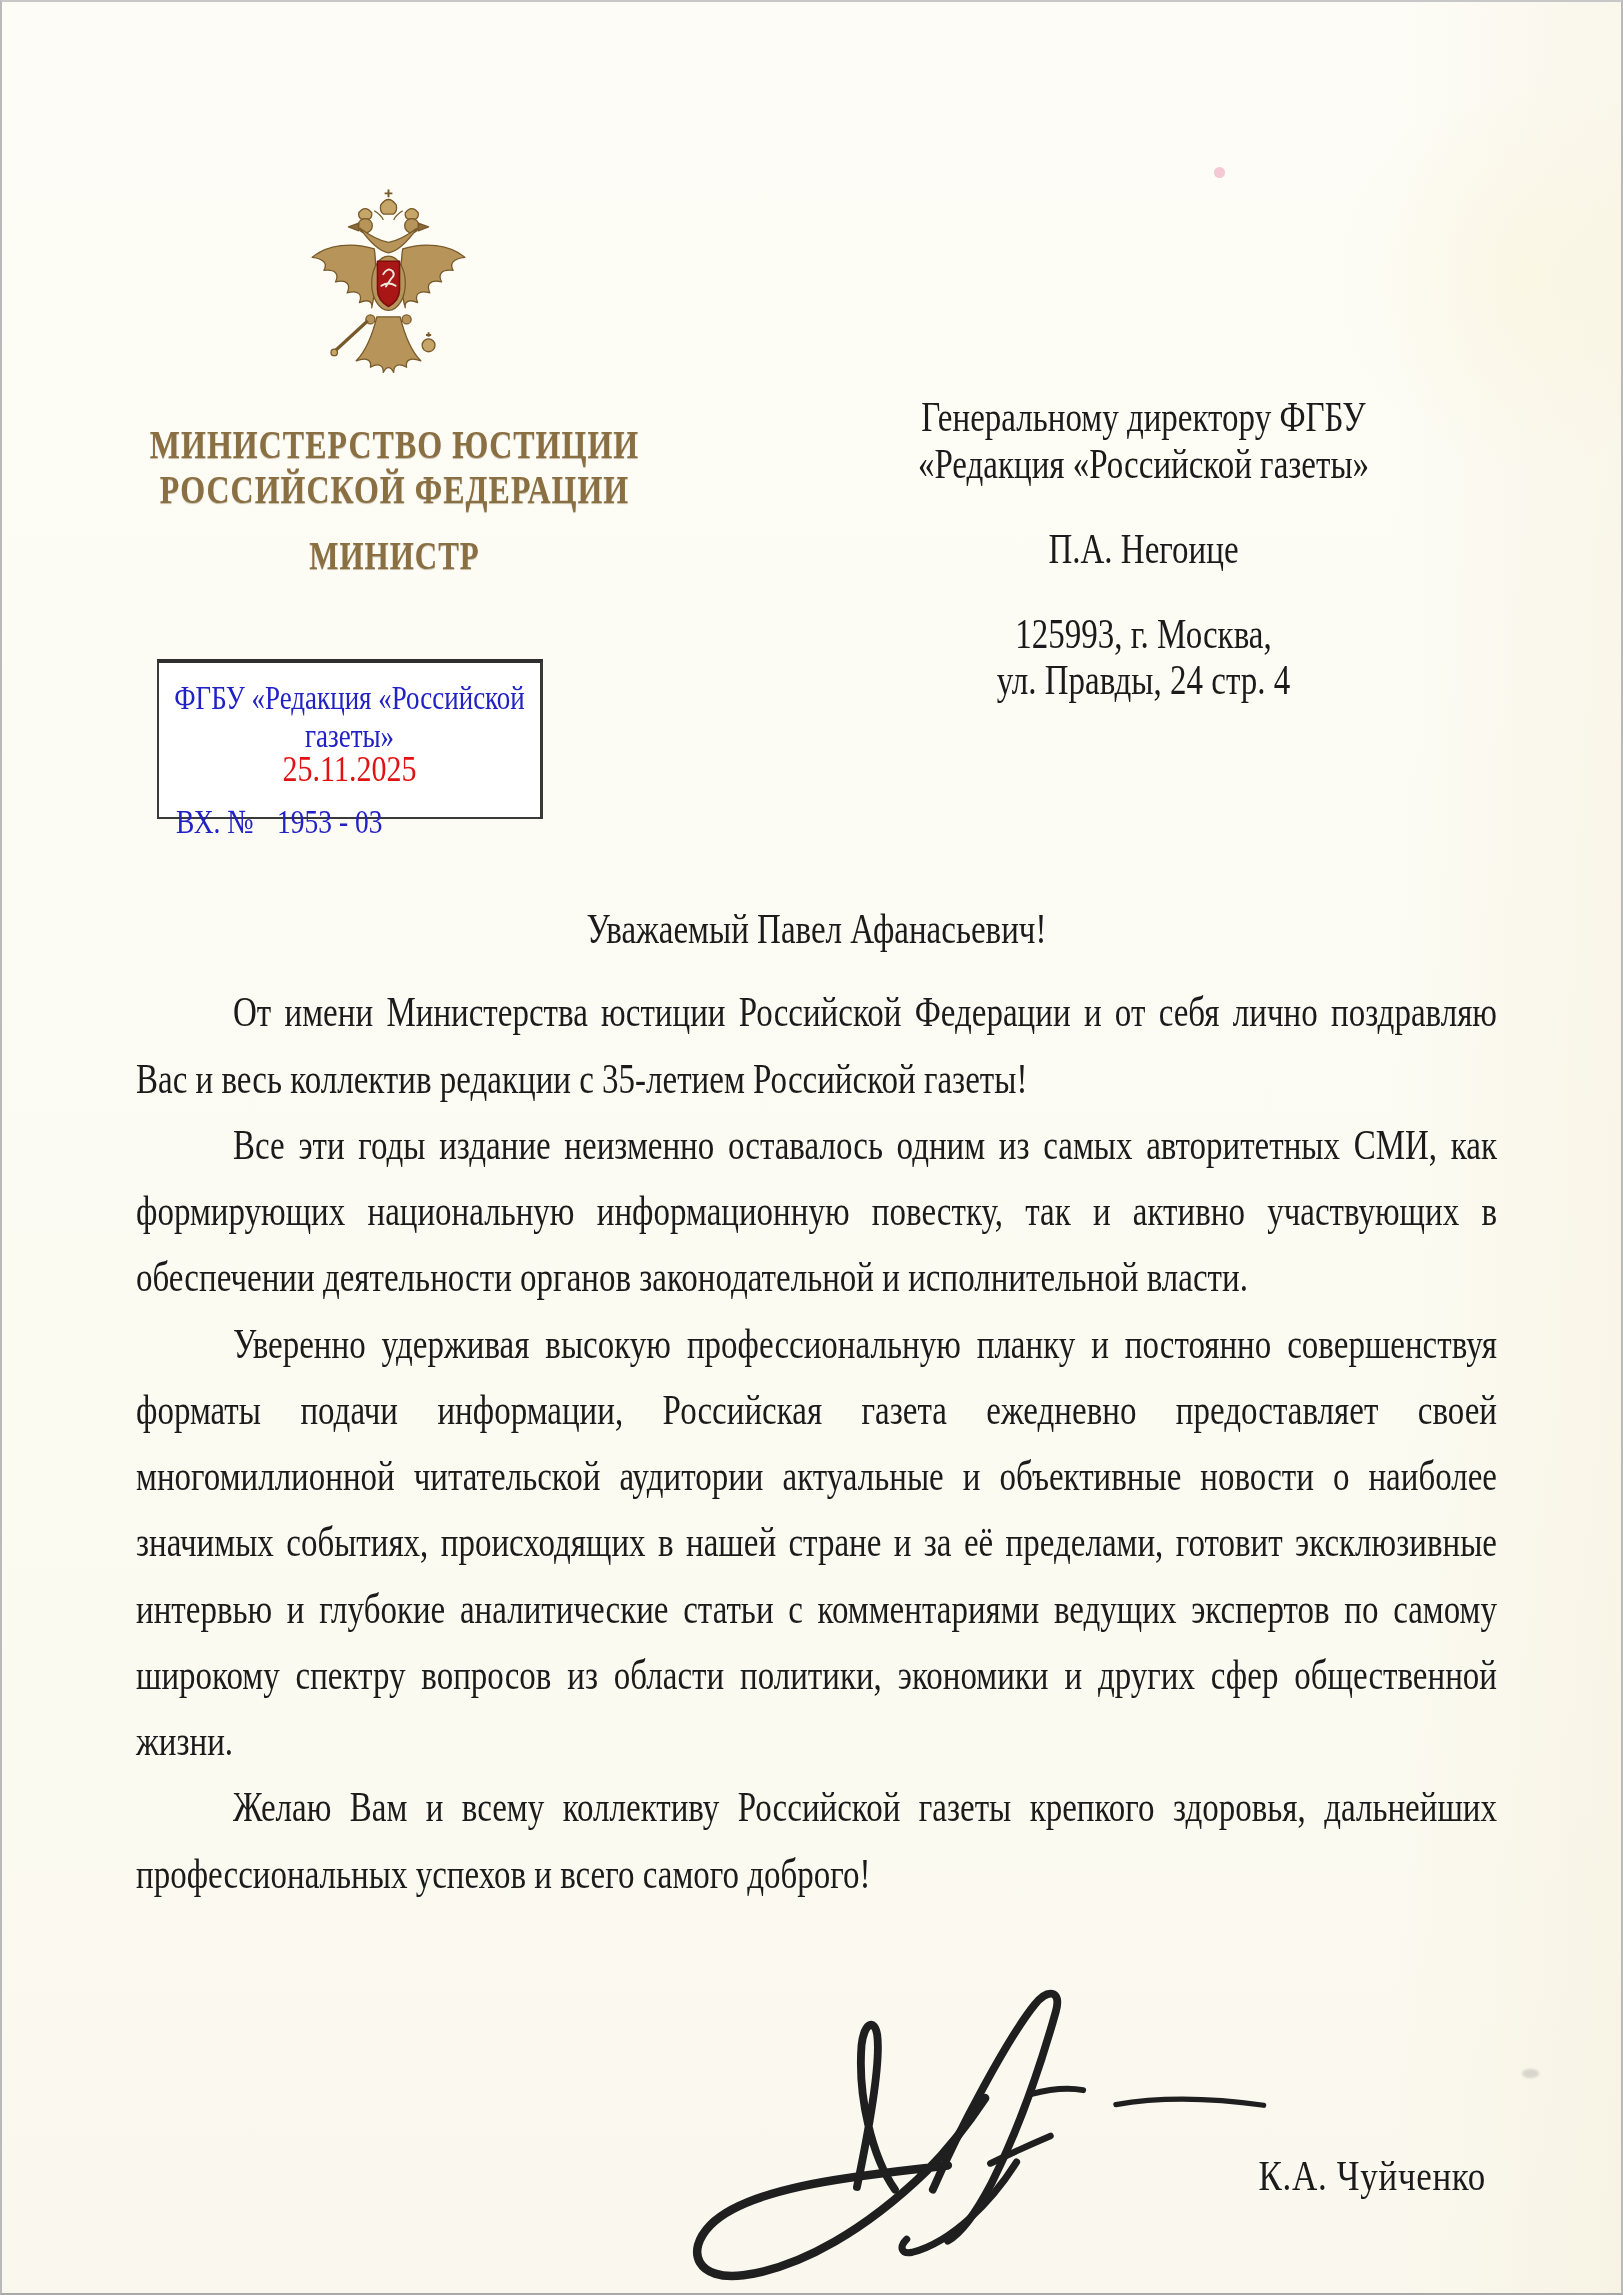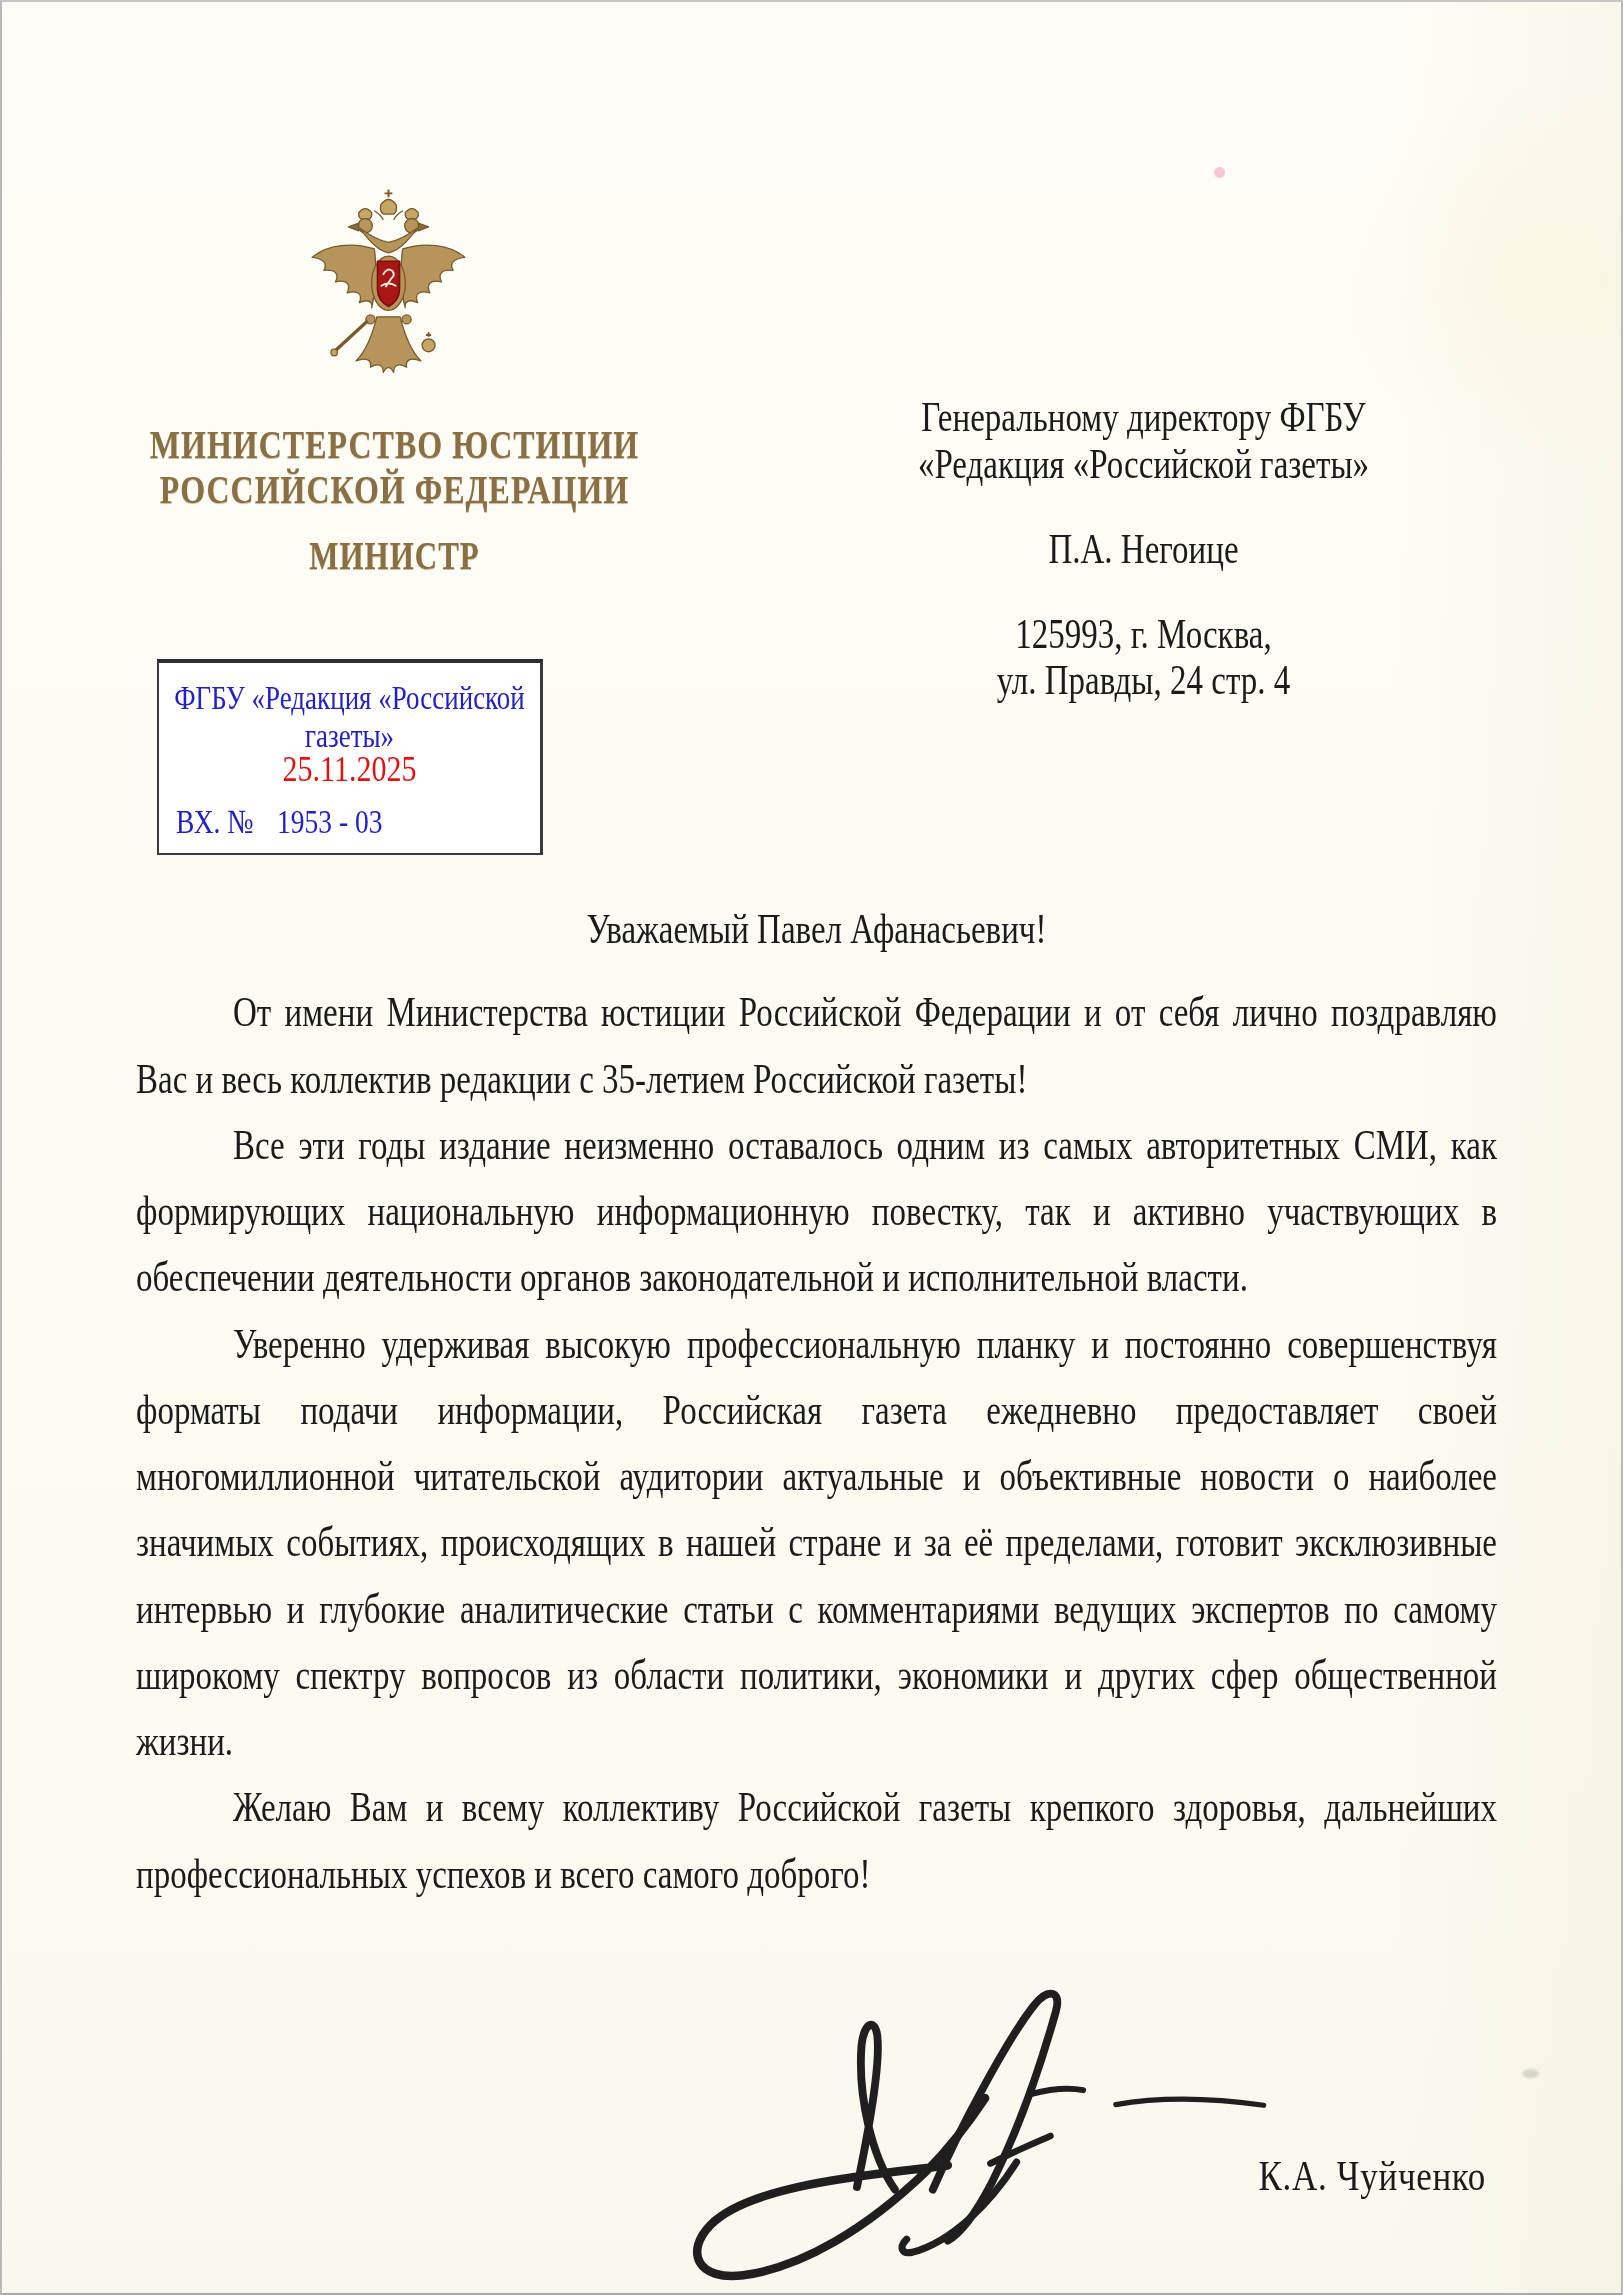--- a/index.html
+++ b/index.html
@@ -39,21 +39,21 @@
     left:821px;top:393px;width:641px;
     text-align:center;
     font-size:33px;line-height:37px;
     transform:scaleY(1.25);
     color:var(--ink);
   }
   .recipient .gap{margin-top:31px;}
 
   
   .stamp{
-    left:155px;top:657px;width:386px;height:196px;
+    left:155px;top:657px;width:386px;height:160px;
     box-sizing:border-box;
     background:#ffffff;
     border:2px solid var(--stamp-border);
     border-top:4.6px solid #2e2e2e;
     border-right:3.3px solid #383838;
   }
   .stamp-line{position:absolute;left:0;right:0;text-align:center;transform-origin:top left;transform:scaleY(1.22);}
   .stamp-org{top:17px;color:var(--stamp-blue);font-size:27px;}
   .stamp-date{top:85px;color:var(--stamp-red);font-size:30px;}
   .stamp-reg{top:139px;text-align:left;padding-left:17px;color:var(--stamp-blue);font-size:27.5px;}

